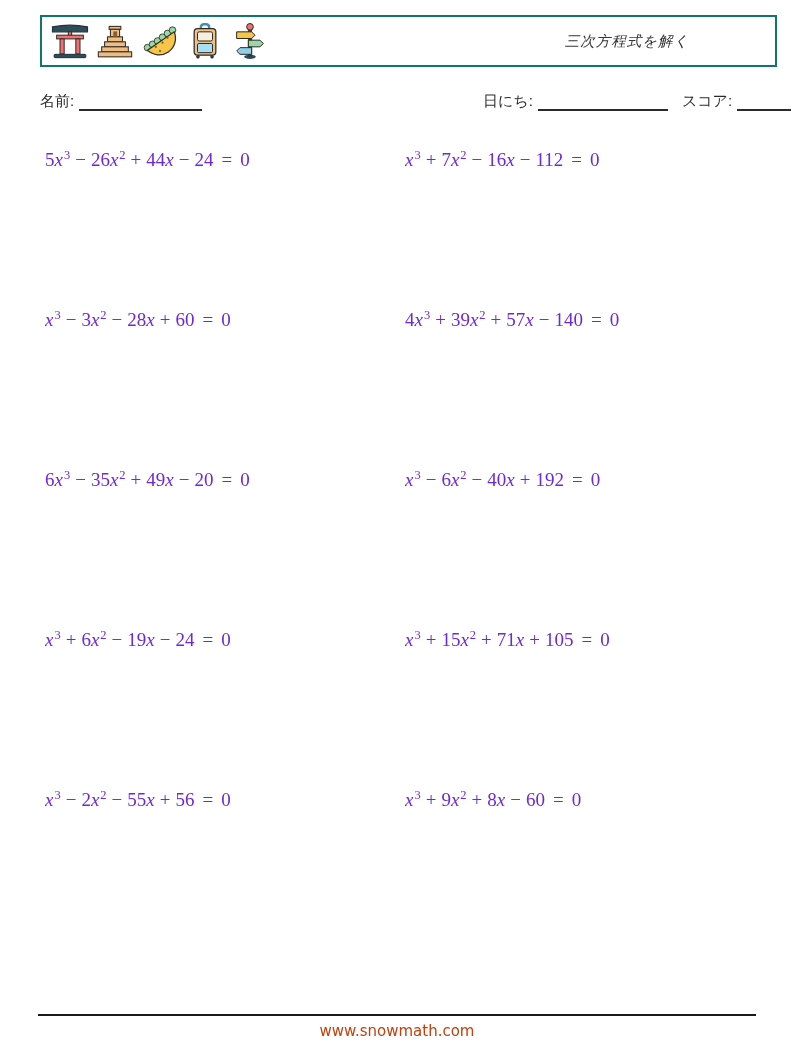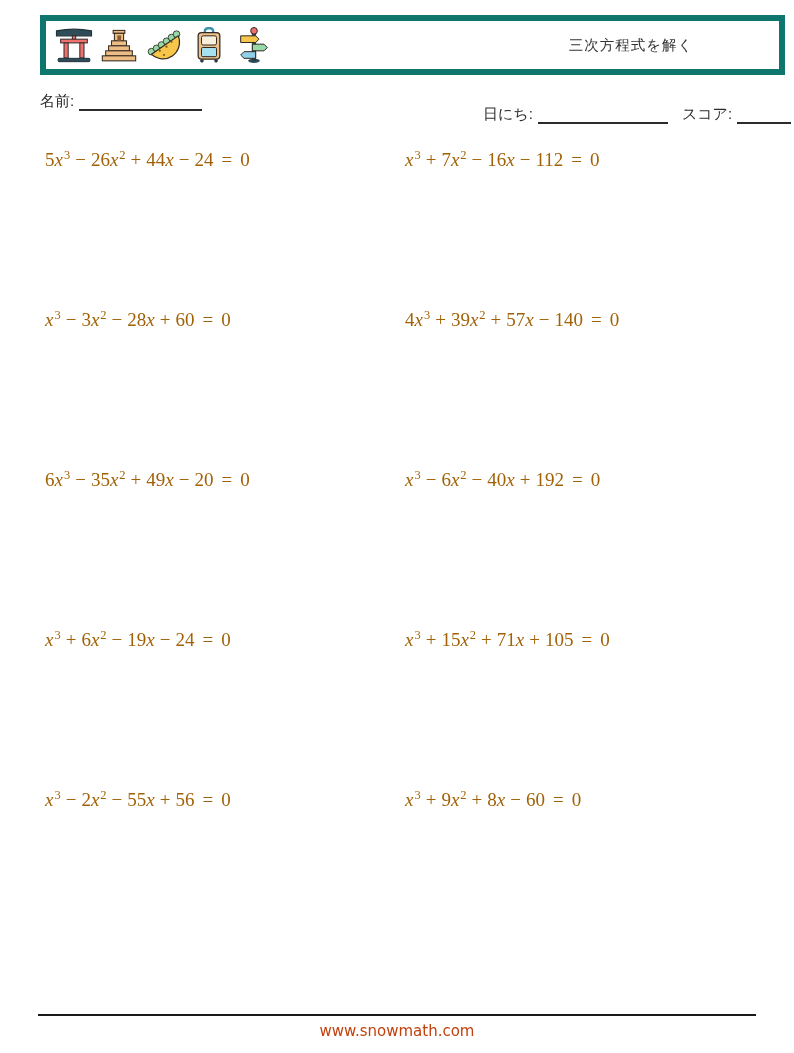--- a/index.html
+++ b/index.html
@@ -10,23 +10,24 @@
     background: #ffffff;
     font-family: "Liberation Sans", sans-serif;
     overflow: hidden;
   }
 
   
   .header-box {
     position: absolute;
     left: 40px; top: 15px;
     width: 733px; height: 48px;
-    border: 6px solid #0f766e;
+    border: 2px solid #0f766e;
     display: flex;
     align-items: center;
+    font-style: italic;
   }
   .header-icons {
     display: flex;
     align-items: center;
     gap: 5px;
     padding-left: 8px;
   }
   .header-icons .icon { width: 40px; height: 42px; display: inline-block; }
   .header-title {
     position: absolute;
@@ -42,29 +43,29 @@
 
   
   .fields-row { position: absolute; top: 92px; left: 0; width: 100%; height: 24px; }
   .field { position: absolute; top: 0; display: flex; align-items: flex-end; font-size: 15px; color: #2b2b2b; }
   .field-name { left: 40px; }
   .field-date { left: 483px; text-align: right; }
   .blank-line { display: inline-block; height: 16px; border-bottom: 2px solid #2b2b2b; margin-left: 5px; }
   .line-name { width: 123px; }
   .line-date { width: 130px; }
   .line-score { width: 54px; }
-  .score-label { margin-left: 14px; margin-top: 13px; }
+  .score-label { margin-left: 14px; }
 
   
   .problems { position: absolute; left: 0; top: 0; width: 100%; height: 100%; }
   .equation {
     position: absolute;
     font-family: "Liberation Serif", "DejaVu Serif", serif;
     font-size: 19px;
-    color: #a16207;
+    color: #6d28d9;
     white-space: nowrap;
   }
   .equation .var { font-style: italic; }
   .equation .sup { font-size: 12.5px; vertical-align: 7px; margin-left: 1px; }
   .equation .op { margin: 0 5px; }
   .equation .op.eq { margin: 0 8px; }
 
   
   .footer-line {
     position: absolute;

